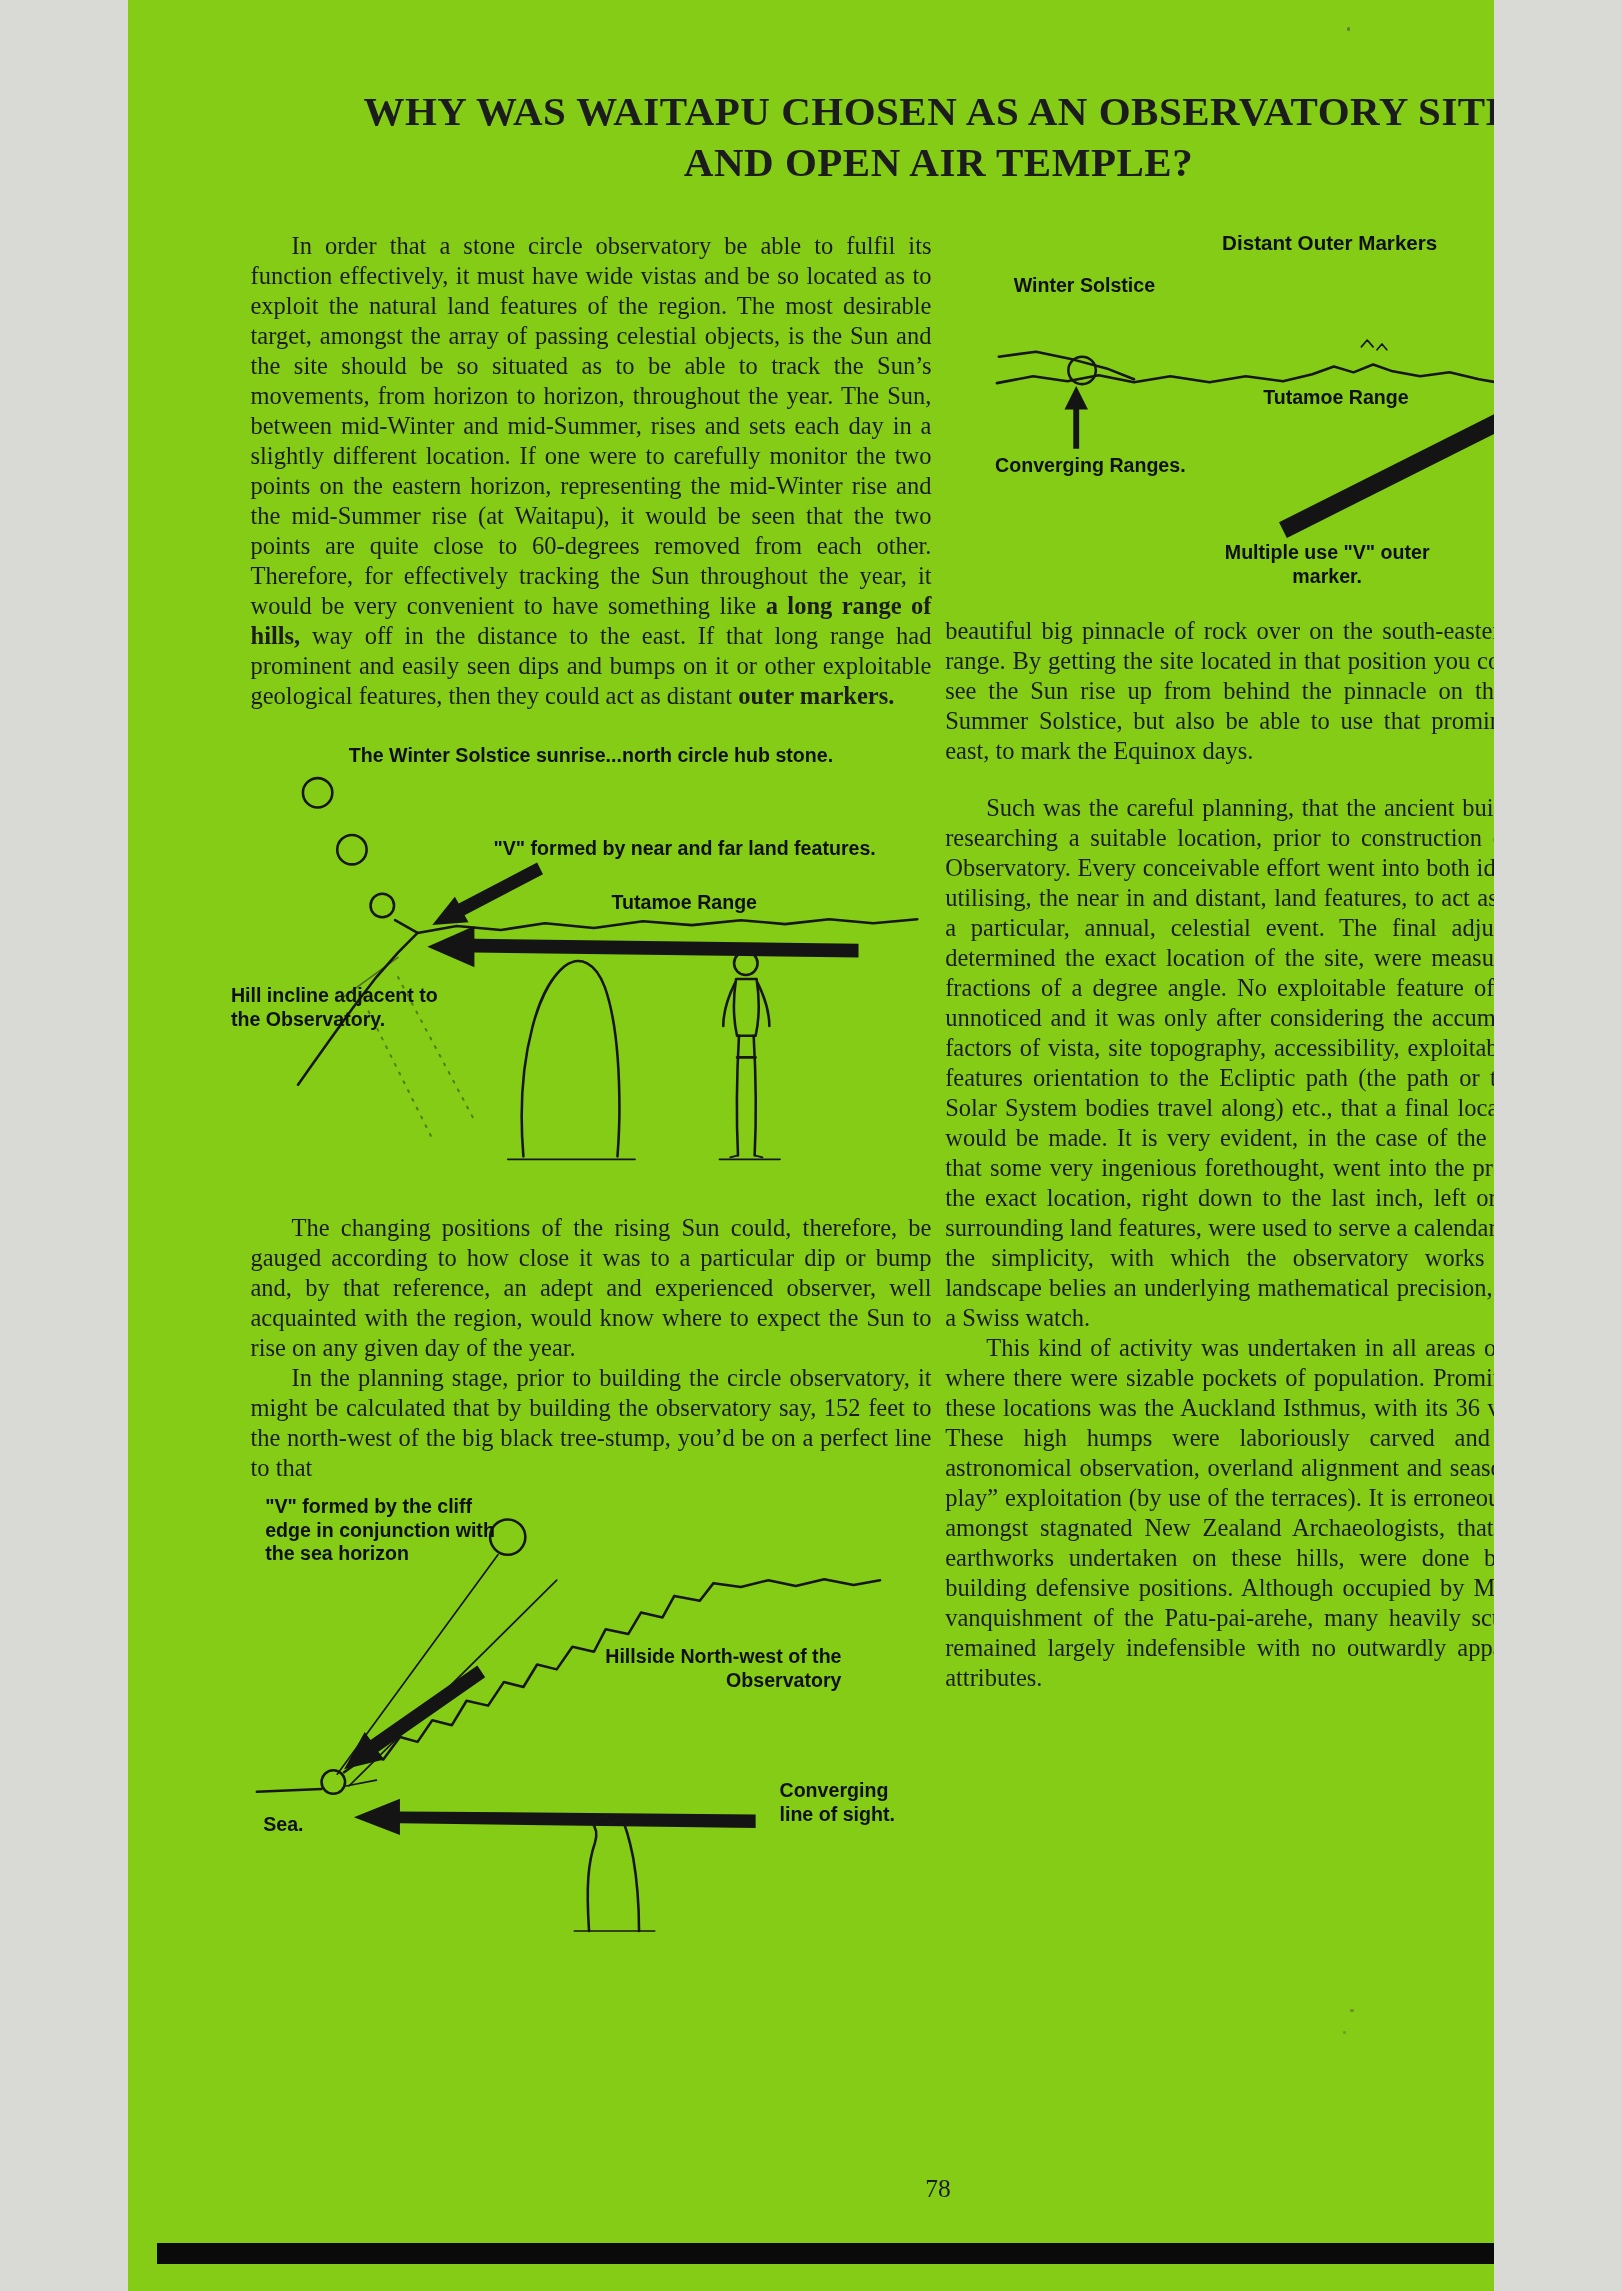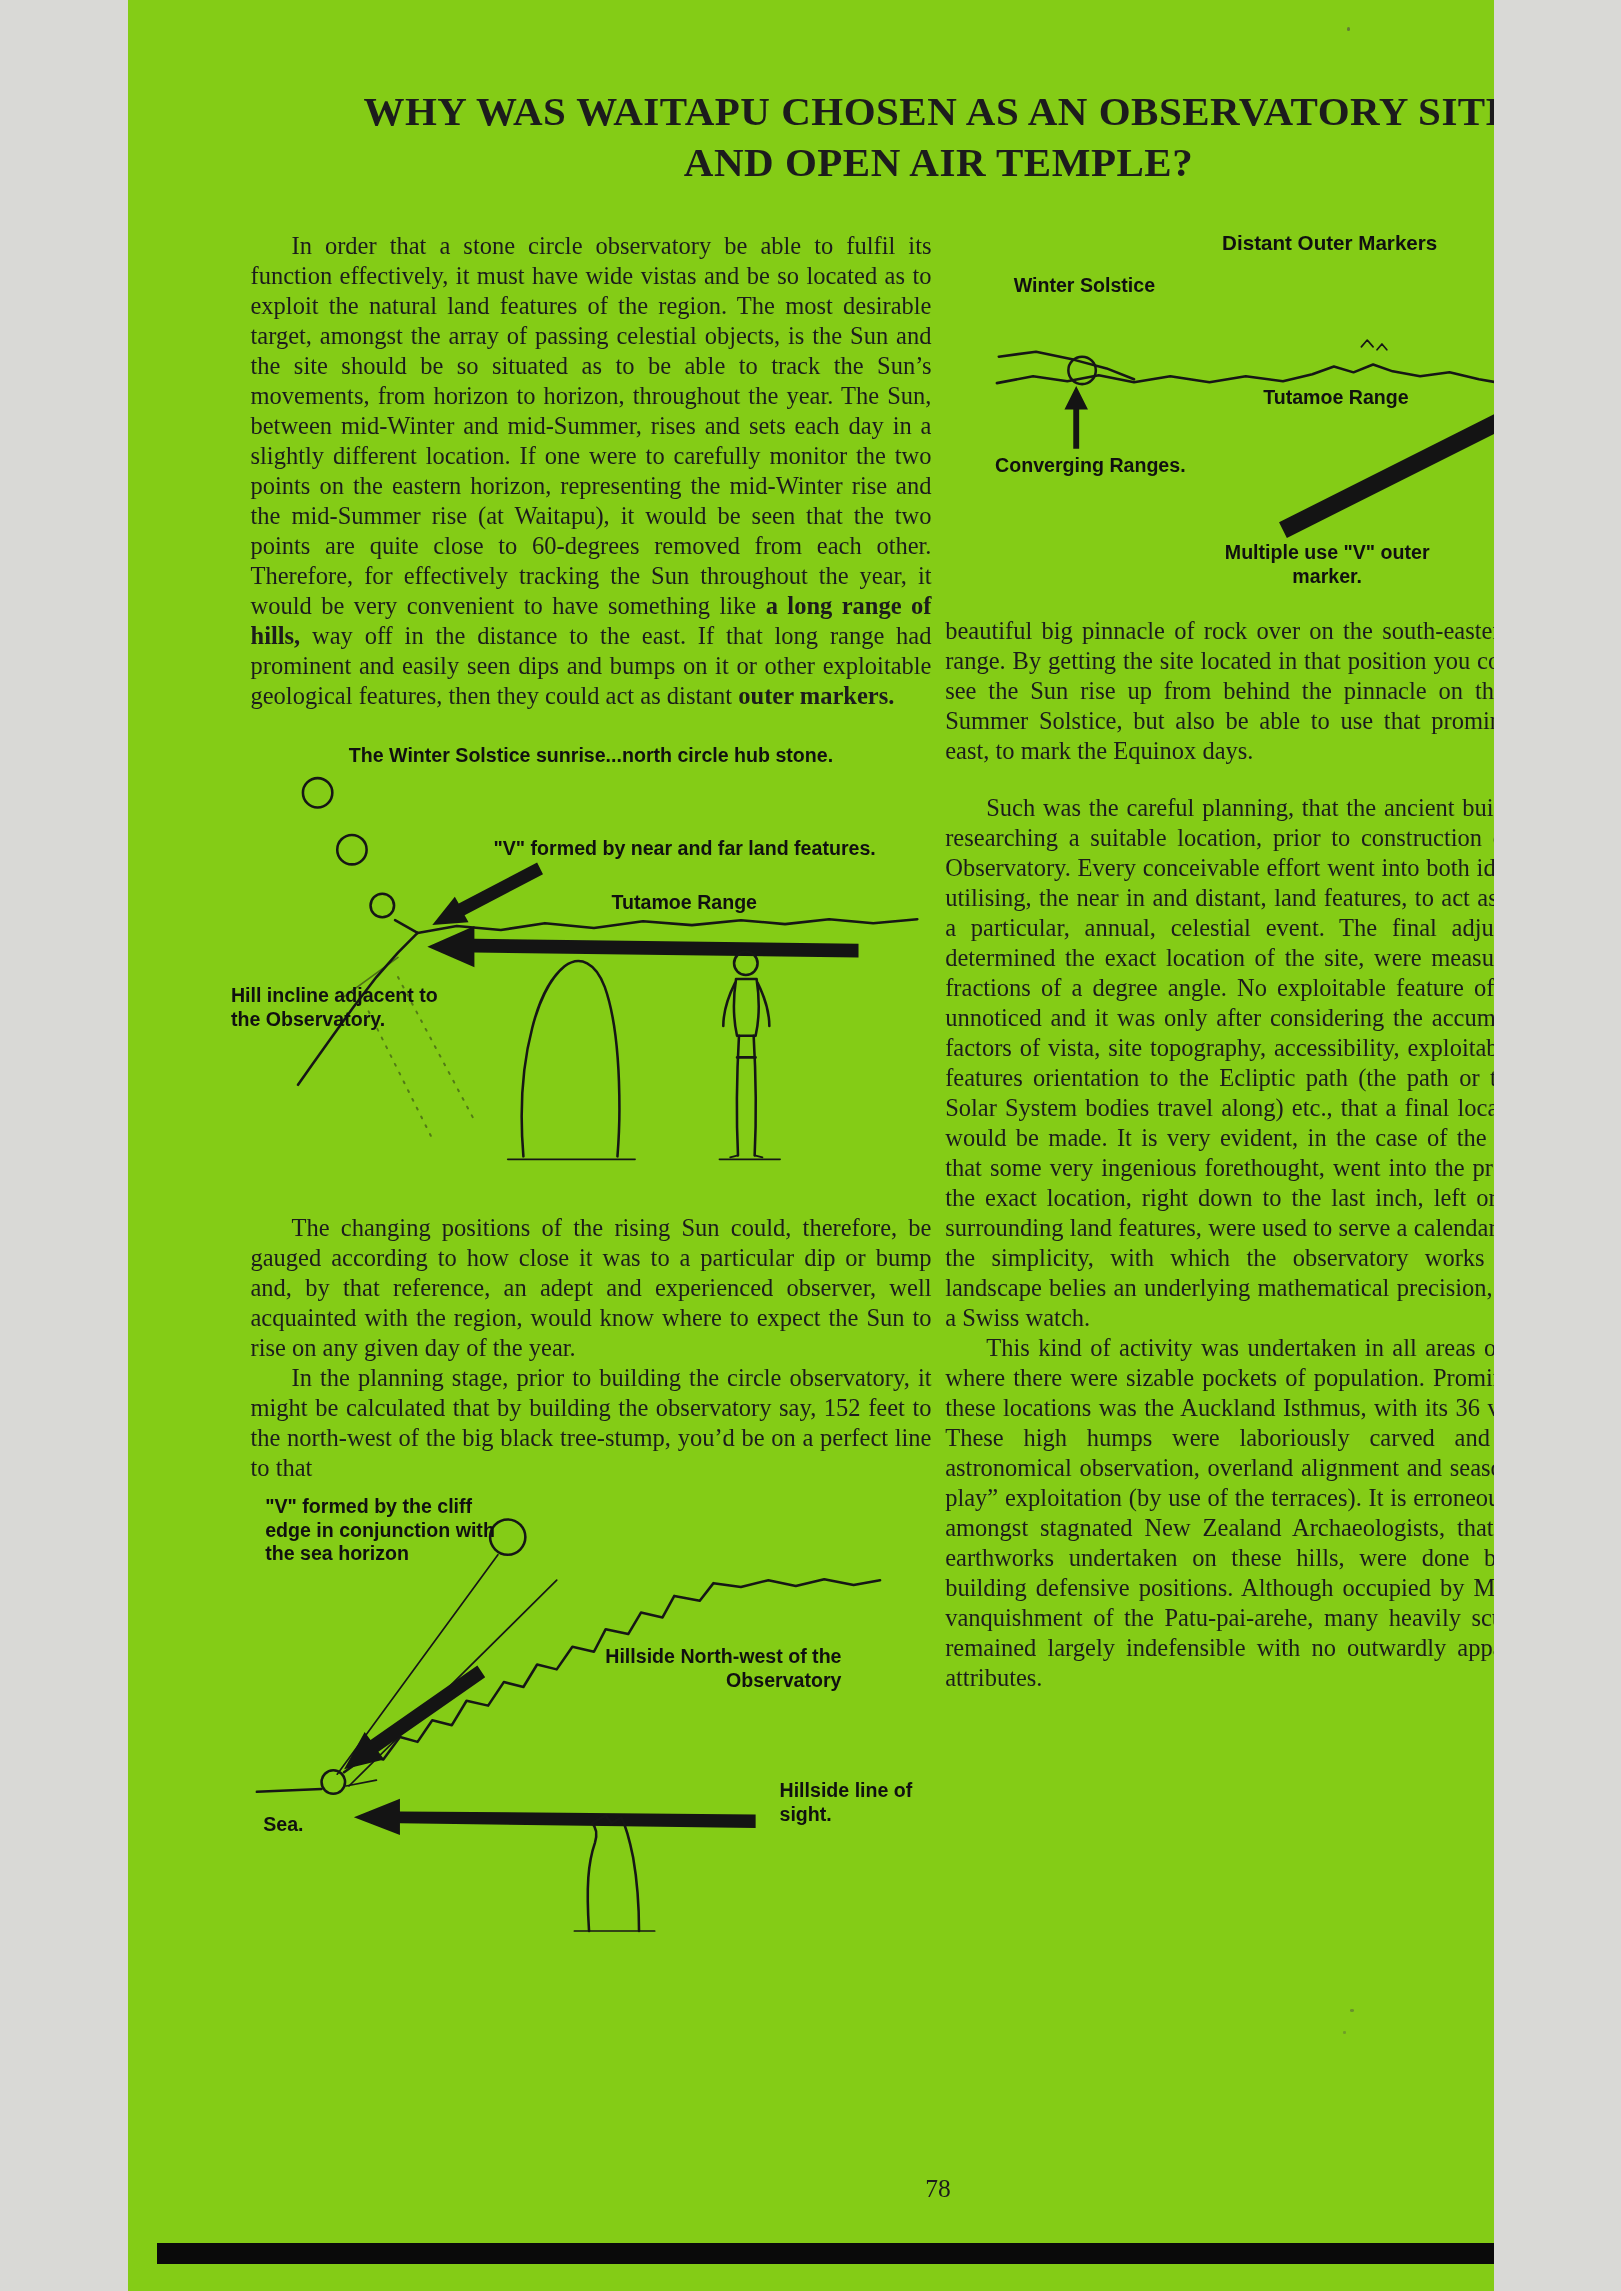--- a/index.html
+++ b/index.html
@@ -113,21 +113,21 @@
 
             <polygon points="515,331 152,328 152,315 105,334 152,352 152,340 515,345"></polygon>
 
             <path d="M345,450 C342,405 344,380 351,360 C354,350 352,344 348,340 L362,332 L368,340 L378,334 C383,344 387,360 390,375 C394,398 396,422 396,450"></path>
             <path class="thin" d="M330,450 L412,450"></path>
           </svg>
 
           <div class="dlabel" style="left:14.7px; top:4.9px; width:235px;">"V" formed by the cliff edge in conjunction with the sea horizon</div>
           <div class="dlabel" style="left:331px; top:155px; width:260px;text-align:right;">Hillside North-west of the Observatory</div>
           <div class="dlabel" style="left:12.7px; top:323px;">Sea.</div>
-          <div class="dlabel" style="left:529px; top:289px; width:137px;">Hillside line of sight.</div>
+          <div class="dlabel" style="left:529px; top:289px; width:137px;">Converging line of sight.</div>
         </div>
 
       </div>
 
       <div class="col">
 
         <div class="diagram" style="height:365px; margin-bottom:19.6px;margin-left:44px;">
           <div class="dlabel dtitle center" style="left:0; right:0; top:0;">Distant Outer Markers</div>
 
           <svg class="sketch" width="681" height="365" viewBox="0 0 695 372">

